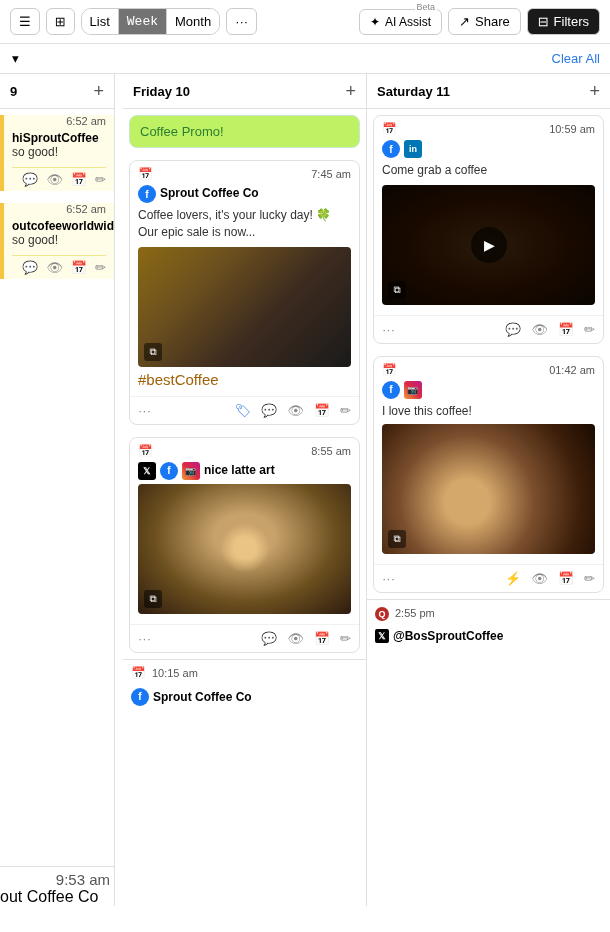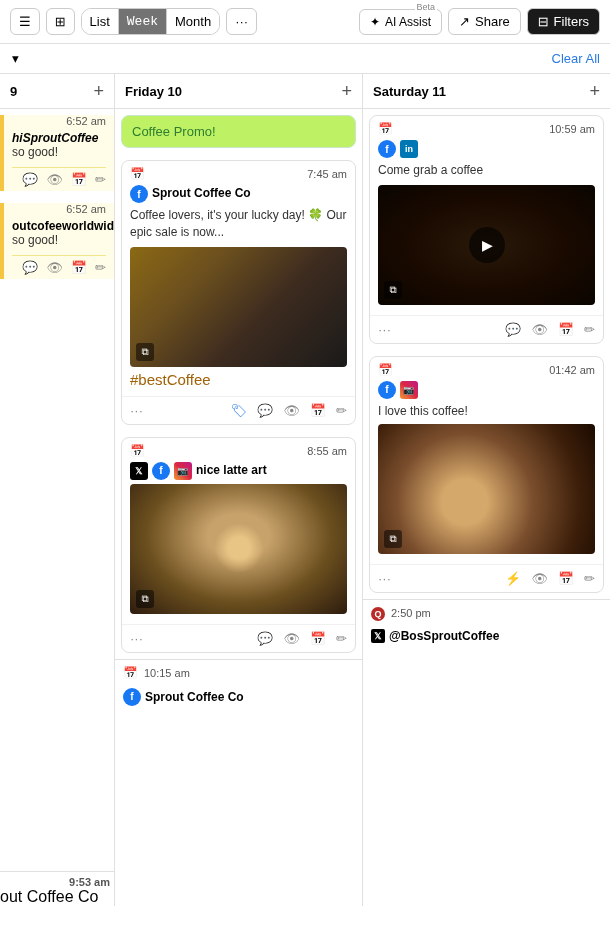--- a/index.html
+++ b/index.html
@@ -194,21 +194,21 @@
 
   <div class="col col-left" style="width:115px; flex: 0 0 115px;">
     <div class="col-header">
       <span class="col-header-title">9</span>
       <button class="add-btn">+</button>
     </div>
 
     <div style="margin: 6px 0 6px 0;">
       <div class="yellow-card">
         <div style="text-align:right; font-size:11px; color:#555; margin-bottom:4px;">6:52 am</div>
-        <div style="font-weight:600; font-size:12px;font-style:italic;">hiSproutCoffee</div>
+        <div style="font-weight:600; font-size:12px;">hiSproutCoffee</div>
         <div style="font-size:12px; color:#333;">so good!</div>
         <div style="display:flex; justify-content:flex-end; gap:8px; margin-top:8px; padding-top:4px; border-top:1px solid #f0e68c;">
           <span class="card-footer-icon">💬</span>
           <span class="card-footer-icon">👁</span>
           <span class="card-footer-icon">📅</span>
           <span class="card-footer-icon">✏</span>
         </div>
       </div>
     </div>
 
@@ -221,27 +221,27 @@
           <span class="card-footer-icon">💬</span>
           <span class="card-footer-icon">👁</span>
           <span class="card-footer-icon">📅</span>
           <span class="card-footer-icon">✏</span>
         </div>
       </div>
     </div>
 
     <div style="margin-top: auto; padding: 6px 0 0;">
       <div style="border-top: 1px solid #e0e0e0; padding-top: 4px;">
-        <div style="text-align:right; font-size:11px; color:#555; padding-right:4px;font-weight:bold;">9:53 am</div>
+        <div style="text-align:right; font-size:15px; color:#555; padding-right:4px;">9:53 am</div>
         <div style="font-weight:400; font-size:16px; ">out Coffee Co</div>
       </div>
     </div>
   </div>
 
-  <div class="col" style="flex:1;">
+  <div class="col" style="flex:1;margin-left:8px;">
     <div class="col-header">
       <span class="col-header-title">Friday 10</span>
       <button class="add-btn">+</button>
     </div>
 
     <div class="promo-card">
       <span>Coffee Promo!</span>
     </div>
 
     <div class="card">
@@ -374,21 +374,21 @@
           <span class="card-footer-icon">📅</span>
           <span class="card-footer-icon">✏</span>
         </div>
       </div>
     </div>
 
     <div style="border-top: 1px solid #e0e0e0; padding: 6px 8px; display:flex; align-items:center; gap:6px;">
       <span style="color:#888; font-size:12px;">
         <span class="social-icon quora" style="width:14px;height:14px;font-size:9px; display:inline-flex;">Q</span>
       </span>
-      <span style="font-size:11px; color:#555;">2:50 pm</span>
+      <span style="font-size:11px; color:#555;">2:55 pm</span>
     </div>
     <div style="padding: 2px 8px 4px; display:flex; align-items:center; gap:4px;">
       <span class="social-icon twitter-x" style="font-size:9px; width:14px; height:14px; border-radius:2px; display:inline-flex; align-items:center; justify-content:center;">𝕏</span>
       <span style="font-weight:600; font-size:12px;">@BosSproutCoffee</span>
     </div>
   </div>
 
 </div>
 
 </body></html>

